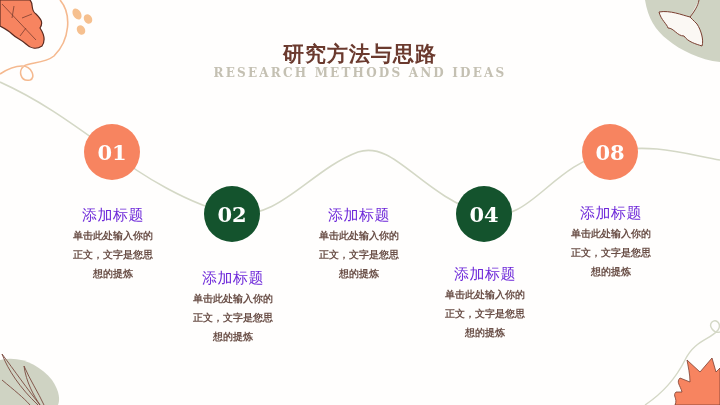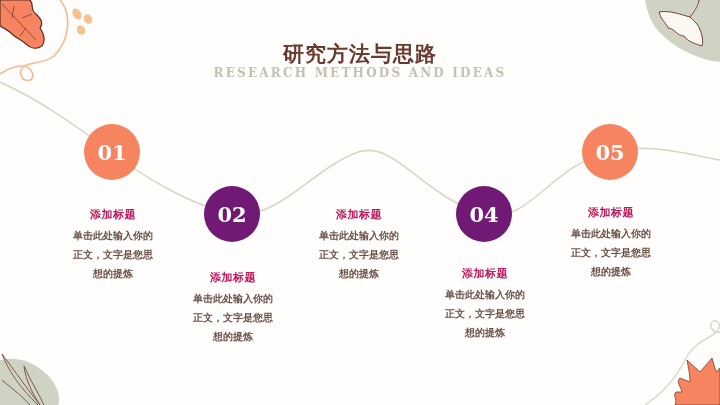--- a/index.html
+++ b/index.html
@@ -8,23 +8,23 @@
     .slide { position:absolute; left:0; top:0; width:720px; height:405px; background:#fffefd; }
     .deco { position:absolute; left:0; top:0; width:720px; height:405px; pointer-events:none; }
     .title { position:absolute; left:0; width:720px; top:40px; text-align:center;
       font-size:21px; font-weight:bold; color:#6b3a2e; letter-spacing:1px; }
     .subtitle { position:absolute; left:0; width:720px; top:66px; text-align:center;
       font-size:12px; color:#c4c0b2; letter-spacing:2.2px; font-family:"DejaVu Serif", serif; font-weight:bold; }
     .circle { position:absolute; width:56px; height:56px; border-radius:50%;
       display:flex; align-items:center; justify-content:center;
       color:#ffffff; font-size:21px; font-weight:bold; font-family:"DejaVu Serif", serif; }
     .circle.orange { background:#f78460; }
-    .circle.green { background:#701a75; }
+    .circle.green { background:#14532d; }
     .block { position:absolute; width:130px; text-align:center; }
-    .block .h { font-size:11px; font-weight:bold; color:#be185d; line-height:20px; letter-spacing:0.5px; }
+    .block .h { font-size:15px; font-weight:normal; color:#6d28d9; line-height:20px; letter-spacing:0.5px; }
     .block .p { font-size:10px; font-weight:bold; color:#6b5048; line-height:19px; margin-top:1px; }
   </style>
 </head>
 <body>
 
 <div class="slide">
 
   <svg class="deco" viewBox="0 0 720 405">
 
     <path d="M645,0 L720,0 L720,62 C700,60 680,50 668,40 C655,30 648,18 645,0 Z" fill="#cfd3c3"></path>
@@ -84,21 +84,21 @@
   <div class="circle green" style="left:456px; top:186px;">04</div>
   <div class="block" style="left:420px; top:264px;">
     <div class="h">添加标题</div>
     <div class="p">
       <div>单击此处输入你的</div>
       <div>正文，文字是您思</div>
       <div>想的提炼</div>
     </div>
   </div>
 
-  <div class="circle orange" style="left:582px; top:124px;">05</div>
+  <div class="circle orange" style="left:582px; top:124px;">08</div>
   <div class="block" style="left:546px; top:203px;">
     <div class="h">添加标题</div>
     <div class="p">
       <div>单击此处输入你的</div>
       <div>正文，文字是您思</div>
       <div>想的提炼</div>
     </div>
   </div>
 
 </div>

